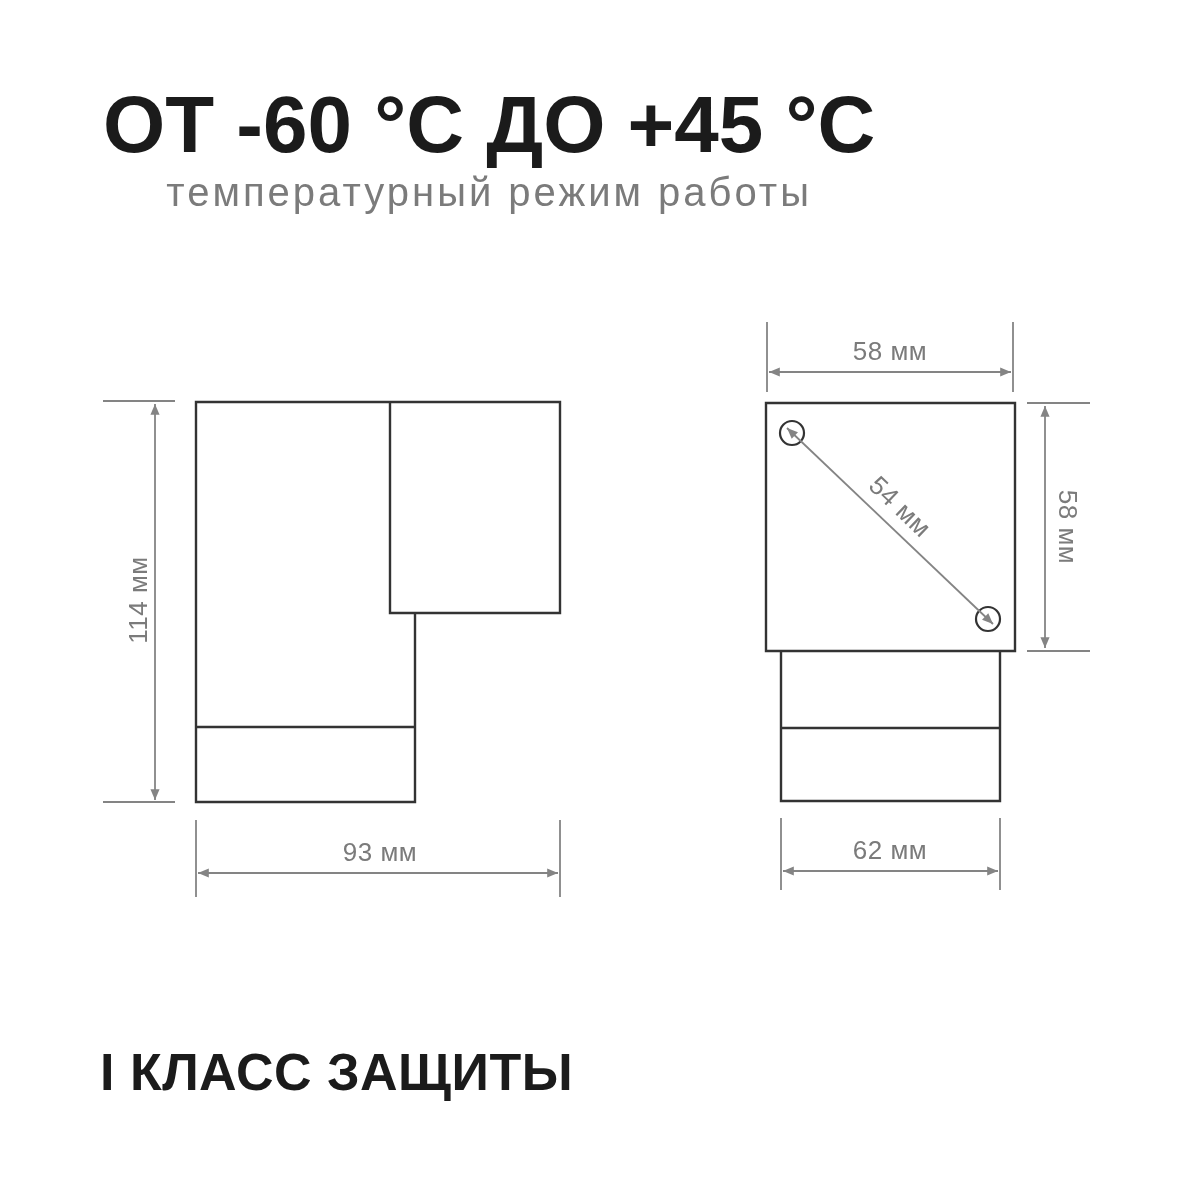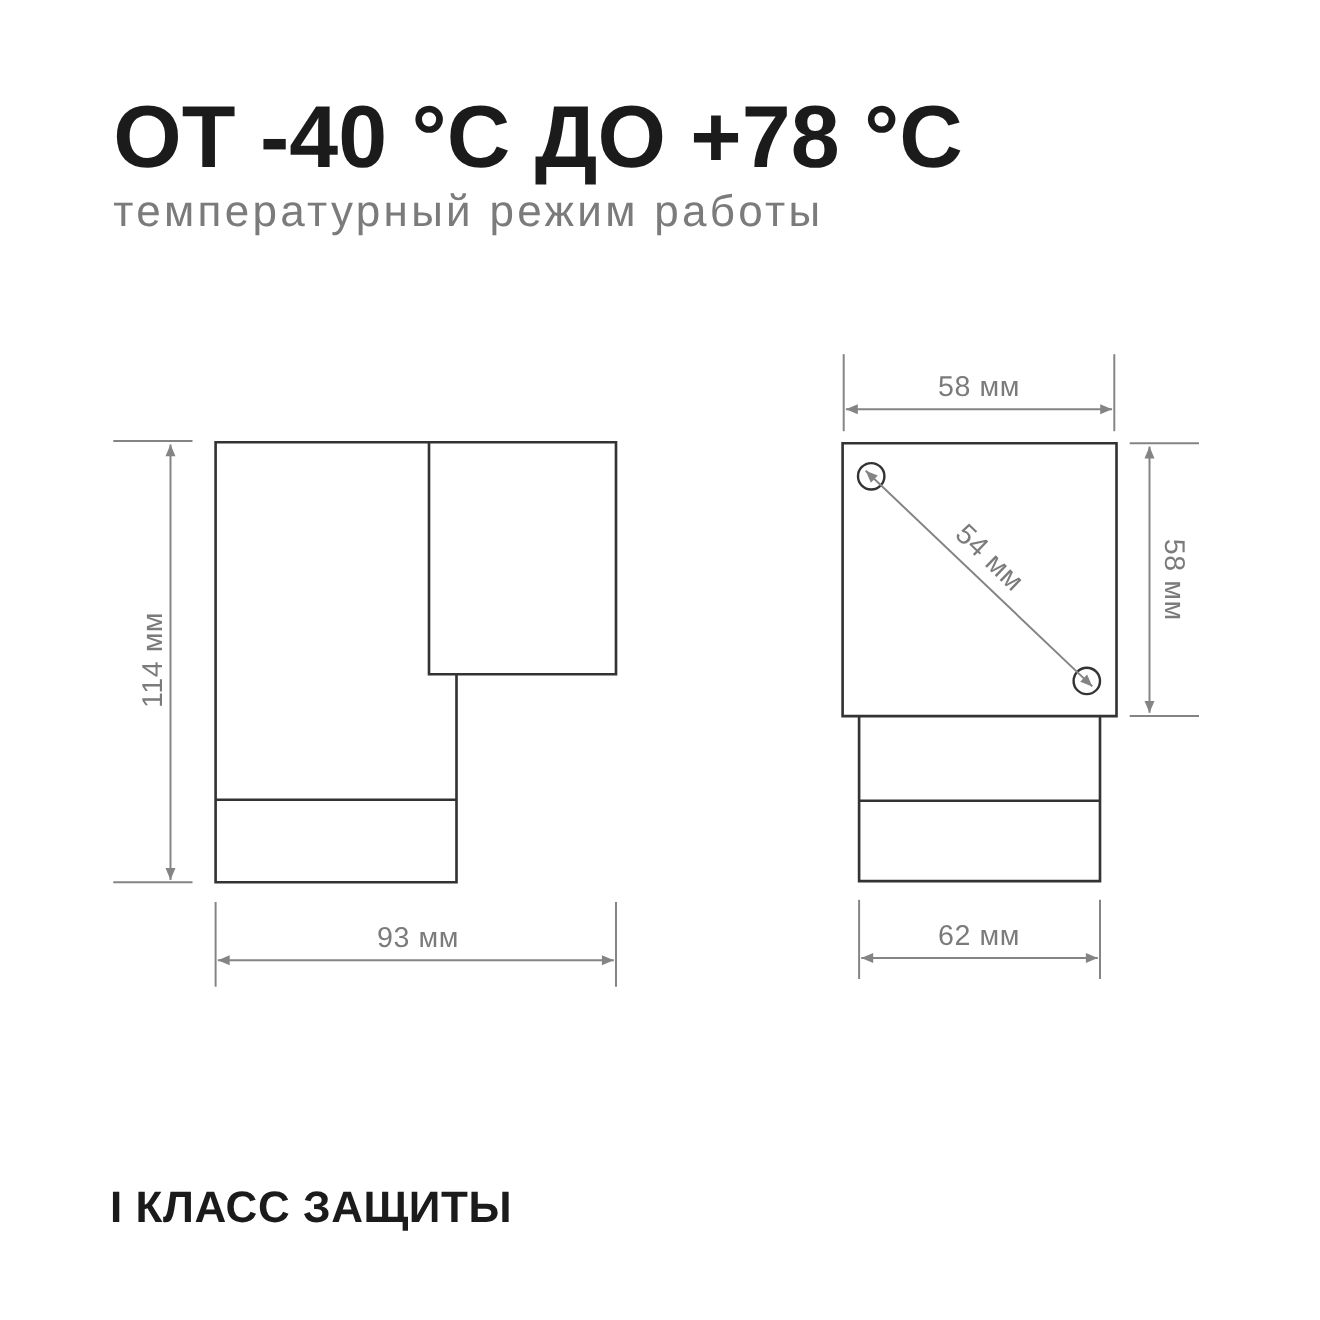--- a/index.html
+++ b/index.html
@@ -17,25 +17,26 @@
   }
   .text-block { position: absolute; }
   .block-title {
     margin: 0;
     font-weight: bold;
     color: var(--c-heading, #1b1b1b);
     line-height: 1;
     white-space: nowrap;
   }
   .header .block-title { font-size: 80px; letter-spacing: 0px; }
-  .footer .block-title { font-size: 40px; letter-spacing: 0.5px; margin-top: 32px; }
+  .footer .block-title { font-size: 52px; letter-spacing: 0.5px; }
   .block-subtitle {
     color: var(--c-muted, #7b7b7b);
     line-height: 1;
     white-space: nowrap;
+    text-align: center;
   }
   .header .block-subtitle { font-size: 40px; letter-spacing: 3px; margin-top: 7px; }
   .footer .block-subtitle { font-size: 34px; letter-spacing: 0.5px; margin-top: 7px; }
   .header { left: 103px; top: 85px; }
   .footer { left: 100px; top: 1046px; }
 
   svg.drawing {
     position: absolute;
     left: 0;
     top: 0;
@@ -61,21 +62,21 @@
     font-size: 26px;
     fill: var(--c-muted, #7b7b7b);
     letter-spacing: 0.5px;
   }
   #arrowhead path { fill: var(--c-dim, #848484); }
 </style>
 </head>
 <body>
 
 <div class="text-block header">
-  <h1 class="block-title">ОТ -40 °С ДО +78 °С</h1>
+  <h1 class="block-title">ОТ -60 °С ДО +45 °С</h1>
   <div class="block-subtitle">температурный режим работы</div>
 </div>
 
 <svg class="drawing" width="1200" height="1200" viewBox="0 0 1200 1200" xmlns="http://www.w3.org/2000/svg">
   <defs>
     <marker id="arrowhead" viewBox="0 0 12 12" refX="11" refY="6" markerWidth="13" markerHeight="13" markerUnits="userSpaceOnUse" orient="auto-start-reverse">
       <path d="M1 1.8 L11 6 L1 10.2 Z"></path>
     </marker>
   </defs>
 

